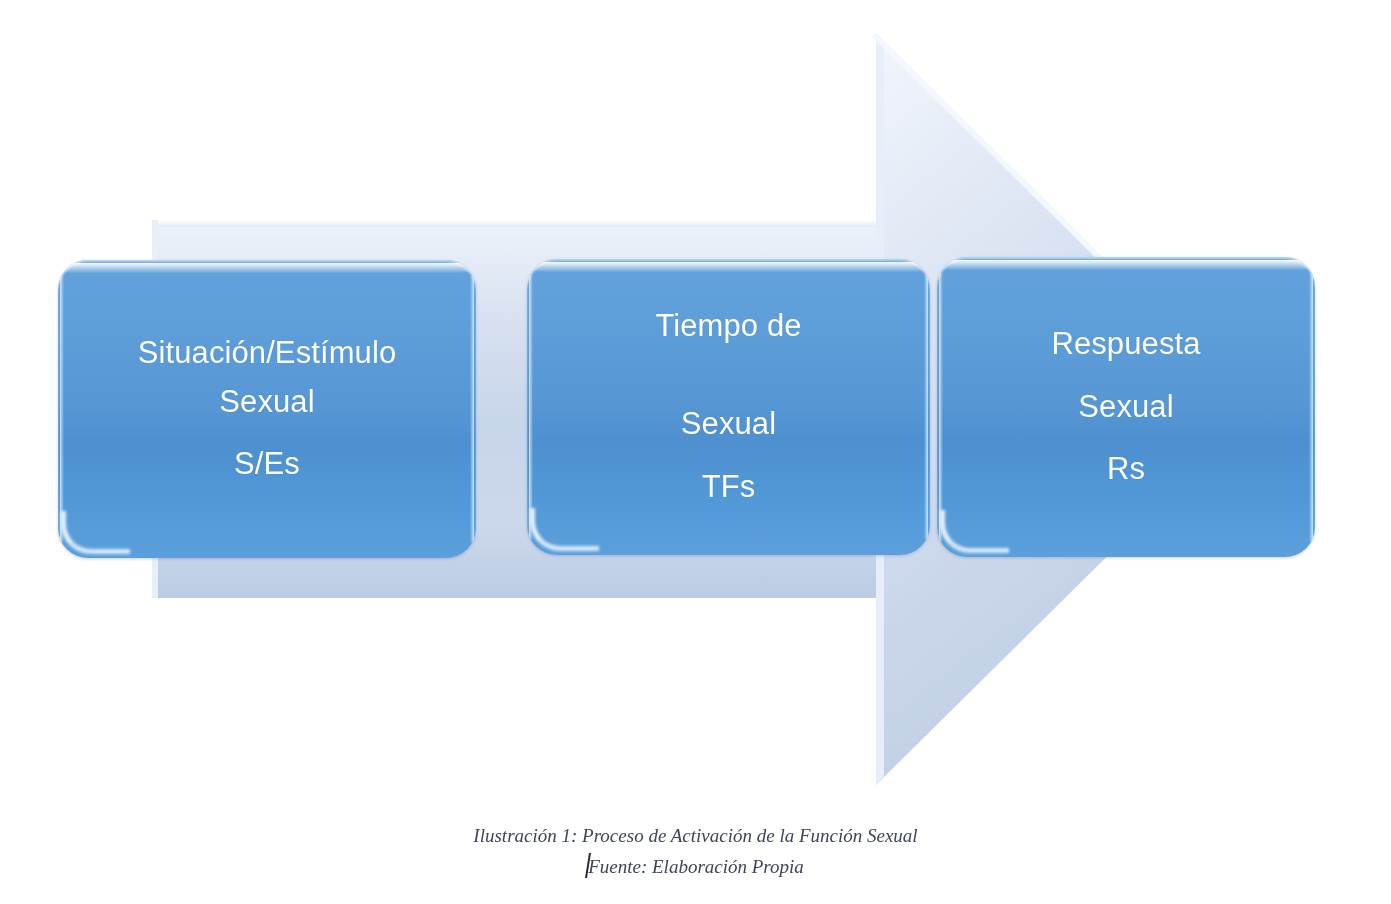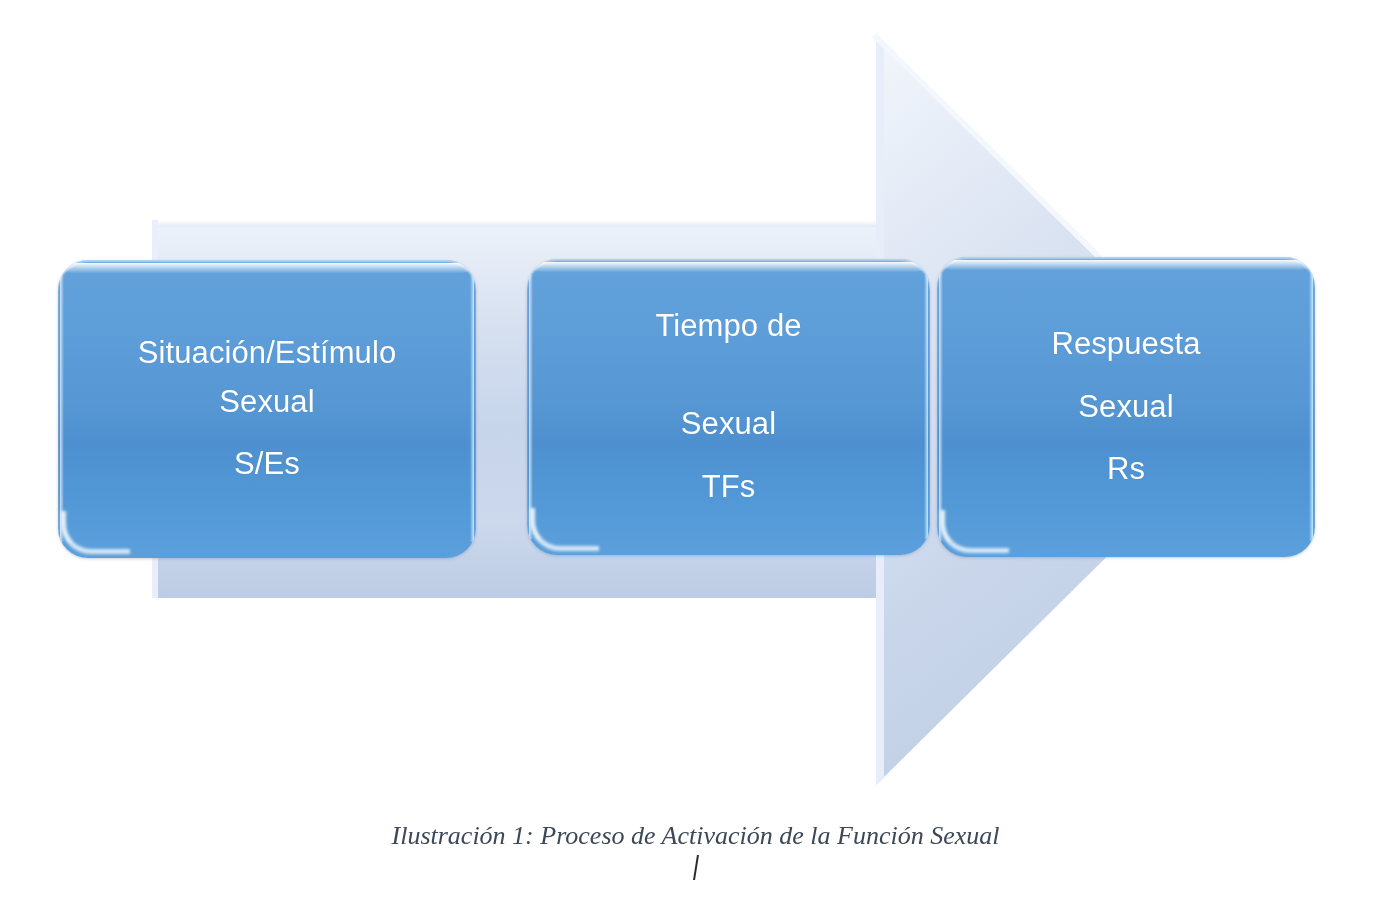--- a/index.html
+++ b/index.html
@@ -105,21 +105,21 @@
   
   #caption {
     position: absolute;
     left: 0;
     top: 820px;
     width: 1391px;
     text-align: center;
     color: #3c4757;
     font-family: "Liberation Serif", serif;
     font-style: italic;
-    font-size: 26px;
+    font-size: 19px;
     line-height: 31px;
   }
   #caption .cap-line { display: block; white-space: nowrap; }
   #caption-line-2 { position: relative; }
   #text-caret {
     display: inline-block;
     width: 2px;
     height: 25px;
     background: #2b2b2b;
     vertical-align: -5px;
@@ -195,16 +195,16 @@
       <span>Respuesta</span>
       <span class="spacer"></span>
       <span>Sexual</span>
       <span class="spacer"></span>
       <span>Rs</span>
     </div>
   </div>
 
   <div id="caption">
     <span class="cap-line" id="caption-line-1">Ilustración 1: Proceso de Activación de la Función Sexual</span>
-    <span class="cap-line" id="caption-line-2"><span id="text-caret"></span></span>
+    <span class="cap-line" id="caption-line-2"><span id="text-caret"></span><span>Fuente: Elaboración Propia</span></span>
   </div>
 
 </div>
 
 </body></html>

